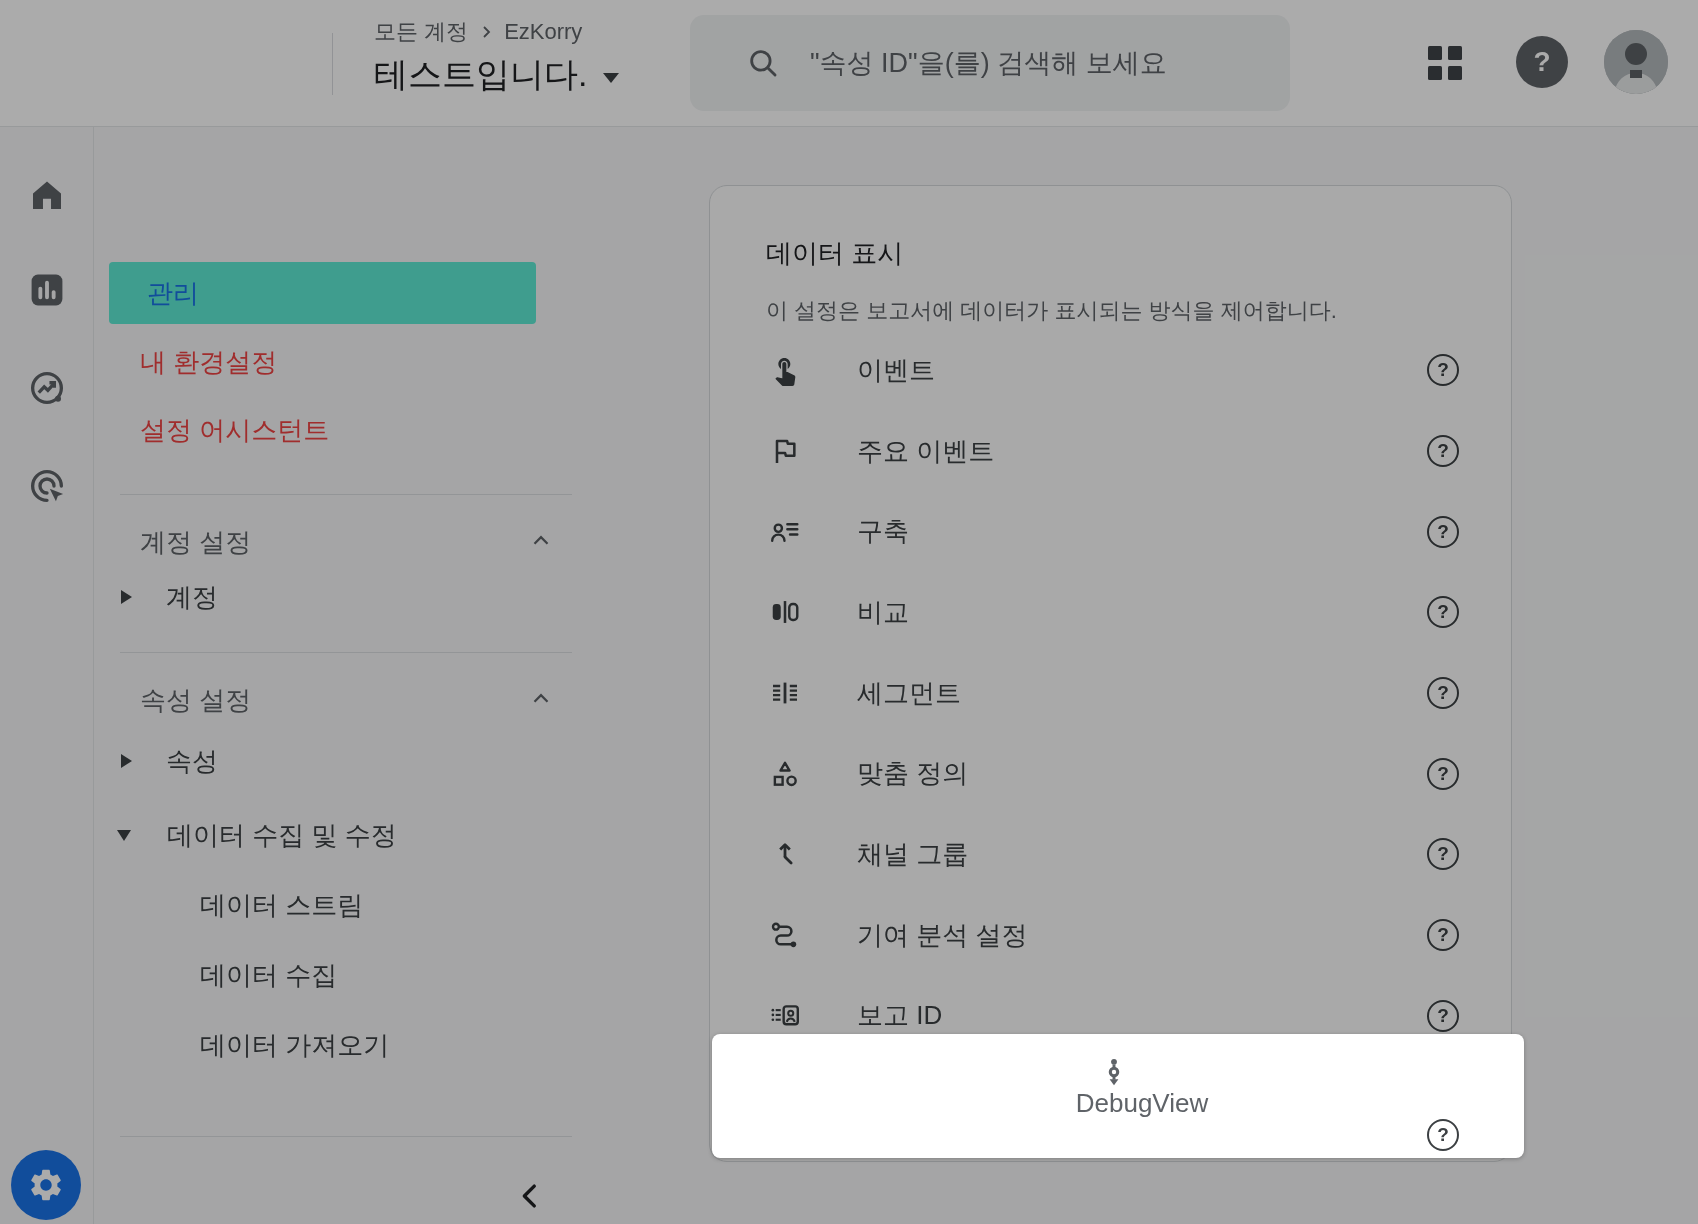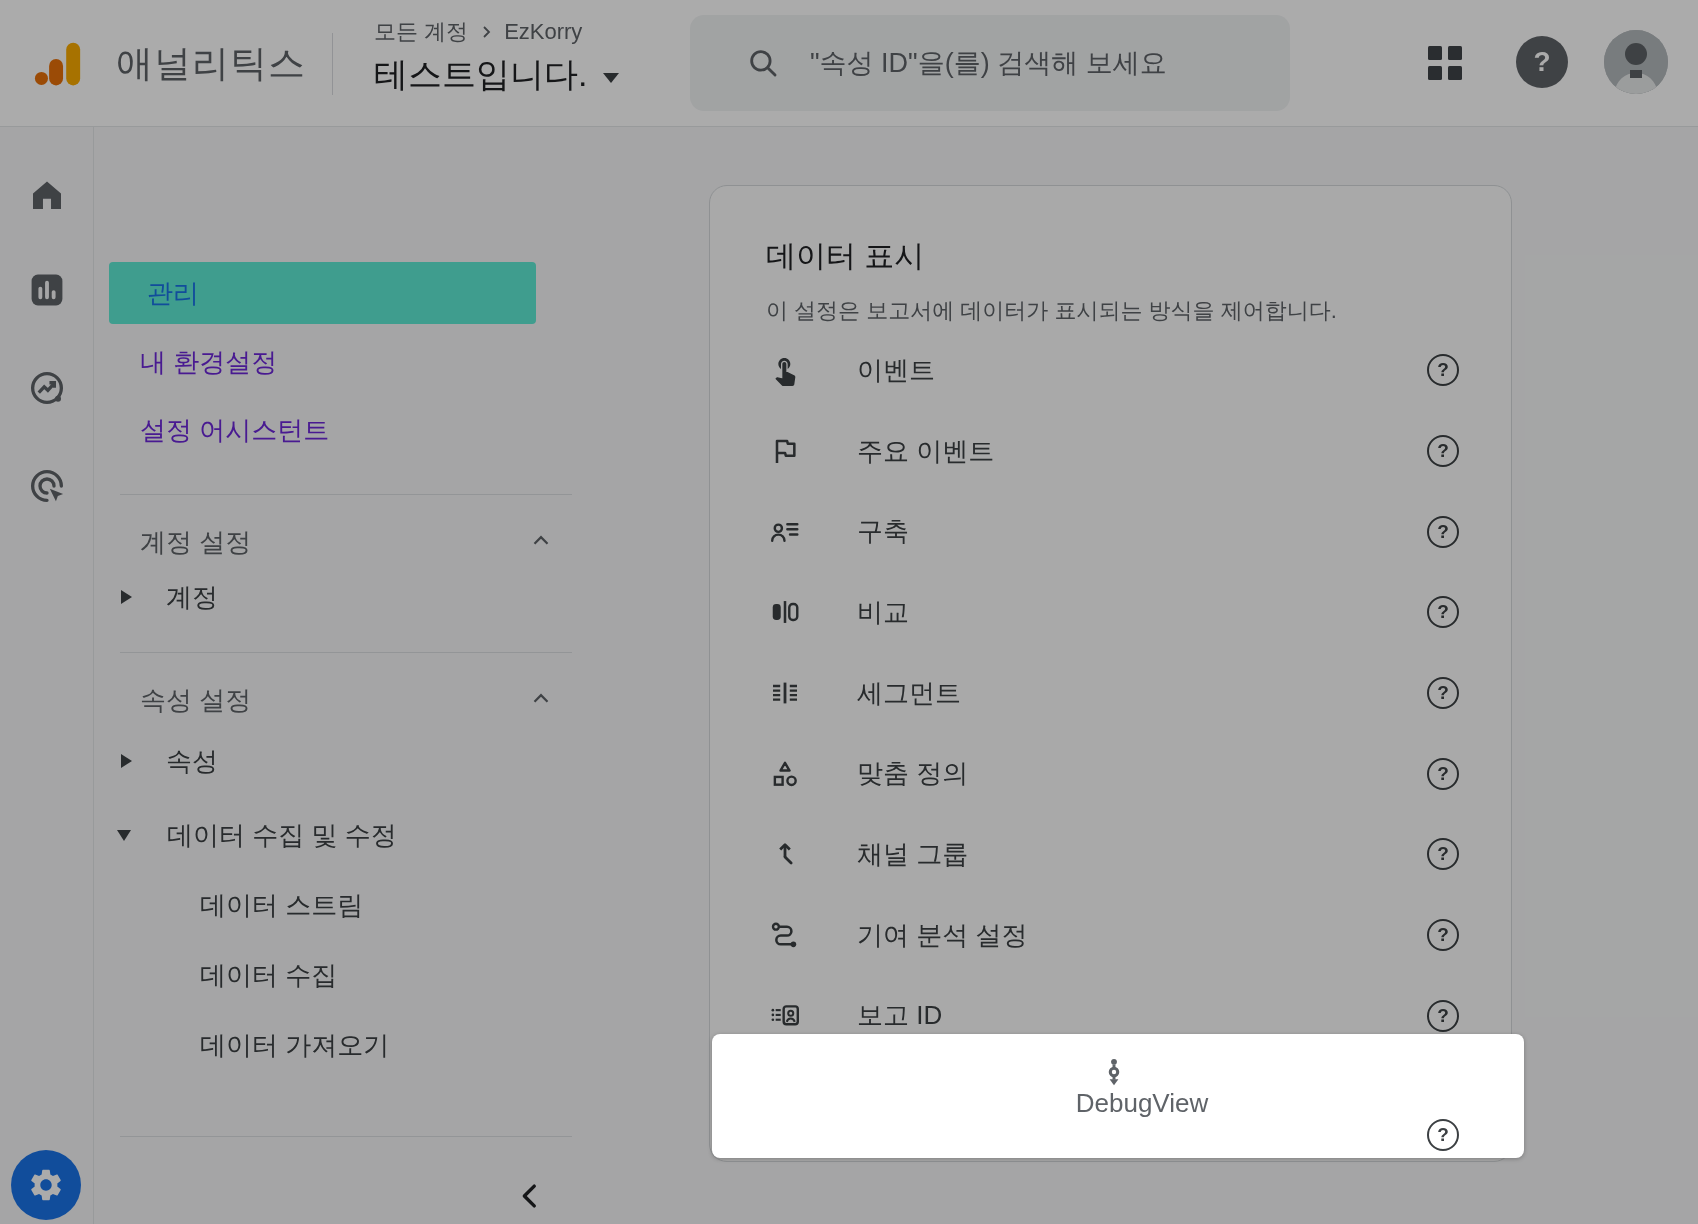--- a/index.html
+++ b/index.html
@@ -42,37 +42,37 @@
   
   .sidenav{position:absolute;left:95px;top:127px;width:515px;height:1097px;}
   .create-btn{position:absolute;left:21px;top:21px;width:250px;height:82px;border-radius:41px;background:#ffffff;
               box-shadow:0 1px 2px rgba(60,64,67,.3),0 2px 6px rgba(60,64,67,.15);
               display:flex;align-items:center;cursor:pointer;}
   .create-plus{margin-left:42px;width:30px;height:30px;}
   .create-label{margin-left:26px;font-size:27px;color:#1a73e8;font-weight:500;}
   .create-caret{width:0;height:0;border-left:9px solid transparent;border-right:9px solid transparent;
                 border-top:11px solid #1a73e8;margin-left:34px;}
   .nav-item{position:absolute;left:0;width:434px;height:62px;display:flex;align-items:center;
-            padding-left:45px;box-sizing:border-box;font-size:26px;color:#6d28d9;cursor:pointer;}
+            padding-left:45px;box-sizing:border-box;font-size:26px;color:#ef4444;cursor:pointer;}
   .nav-item.selected{left:14px;width:427px;padding-left:38px;background:#5eead4;border-radius:4px;color:#1a73e8;}
   .nav-divider{position:absolute;left:25px;width:452px;height:1px;background:#dcdfe2;}
   .section-hdr{position:absolute;left:45px;width:420px;height:40px;display:flex;align-items:center;
                font-size:26px;color:#5f6368;cursor:pointer;}
   .chev-up{position:absolute;left:388px;top:6px;width:26px;height:26px;}
   .tree-item{position:absolute;display:flex;align-items:center;font-size:26px;color:#3c4043;cursor:pointer;}
   .tri-right{width:0;height:0;border-left:11px solid #3c4043;border-top:7px solid transparent;
              border-bottom:7px solid transparent;}
   .tri-down{width:0;height:0;border-top:11px solid #3c4043;border-left:7px solid transparent;
             border-right:7px solid transparent;}
   .collapse-btn{position:absolute;left:418px;top:1052px;width:34px;height:34px;cursor:pointer;}
 
   
   .card{position:absolute;left:709px;top:185px;width:803px;height:977px;background:#fcfdfd;
         border:1px solid #d5d8db;border-radius:18px;box-sizing:border-box;}
-  .card-title{position:absolute;left:56px;top:50px;font-size:30px;color:#202124;text-align:right;}
+  .card-title{position:absolute;left:56px;top:50px;font-size:26px;color:#202124;text-align:right;}
   .card-sub{position:absolute;left:56px;top:110px;font-size:22px;color:#5f6368;}
   .rows{position:absolute;left:0;top:144px;width:100%;}
   .row{height:80.7px;display:flex;align-items:center;padding:0 52px 0 59px;box-sizing:border-box;cursor:pointer;}
   .row-icon{width:32px;height:32px;flex:0 0 32px;}
   .row-icon svg{width:32px;height:32px;}
   .row-label{margin-left:56px;font-size:26px;color:#3c4043;}
   .help{margin-left:auto;width:28px;height:28px;border:2.5px solid #3c4043;border-radius:50%;
         display:flex;align-items:center;justify-content:center;cursor:pointer;flex:0 0 28px;}
   .help span{font-size:19px;font-weight:bold;color:#3c4043;}
   .row.highlight{position:relative;z-index:70;flex-direction:column;}
@@ -82,28 +82,20 @@
   .dim-overlay{position:absolute;inset:0;background:rgba(0,0,0,0.33);z-index:50;}
   .spotlight{position:absolute;left:712px;top:1034px;width:812px;height:124px;background:#ffffff;
              border-radius:8px;z-index:60;box-shadow:0 1px 4px rgba(0,0,0,0.25);}
 </style>
 </head>
 <body>
 
 <div class="stage">
 
   <header class="top-bar">
-    <div class="logo-wrap">
-      <svg class="ga-logo" viewBox="0 0 24 24">
-        <rect x="15.2" y="2.5" width="6.2" height="19" rx="3.1" fill="#F9AB00"></rect>
-        <rect x="7.6" y="9.8" width="6.2" height="11.7" rx="3.1" fill="#E8710A"></rect>
-        <circle cx="4.2" cy="18.4" r="2.9" fill="#E8710A"></circle>
-      </svg>
-      <span class="product-name">애널리틱스</span>
-    </div>
     <div class="hdr-divider"></div>
     <div class="account-block">
       <div class="breadcrumb">
         <span>모든 계정</span>
         <svg width="16" height="16" viewBox="0 0 16 16">
             <path d="M6 3l5 5-5 5" fill="none" stroke="#5f6368" stroke-width="1.8"></path>
           </svg>
         <span>EzKorry</span>
       </div>
       <div class="property-row">

